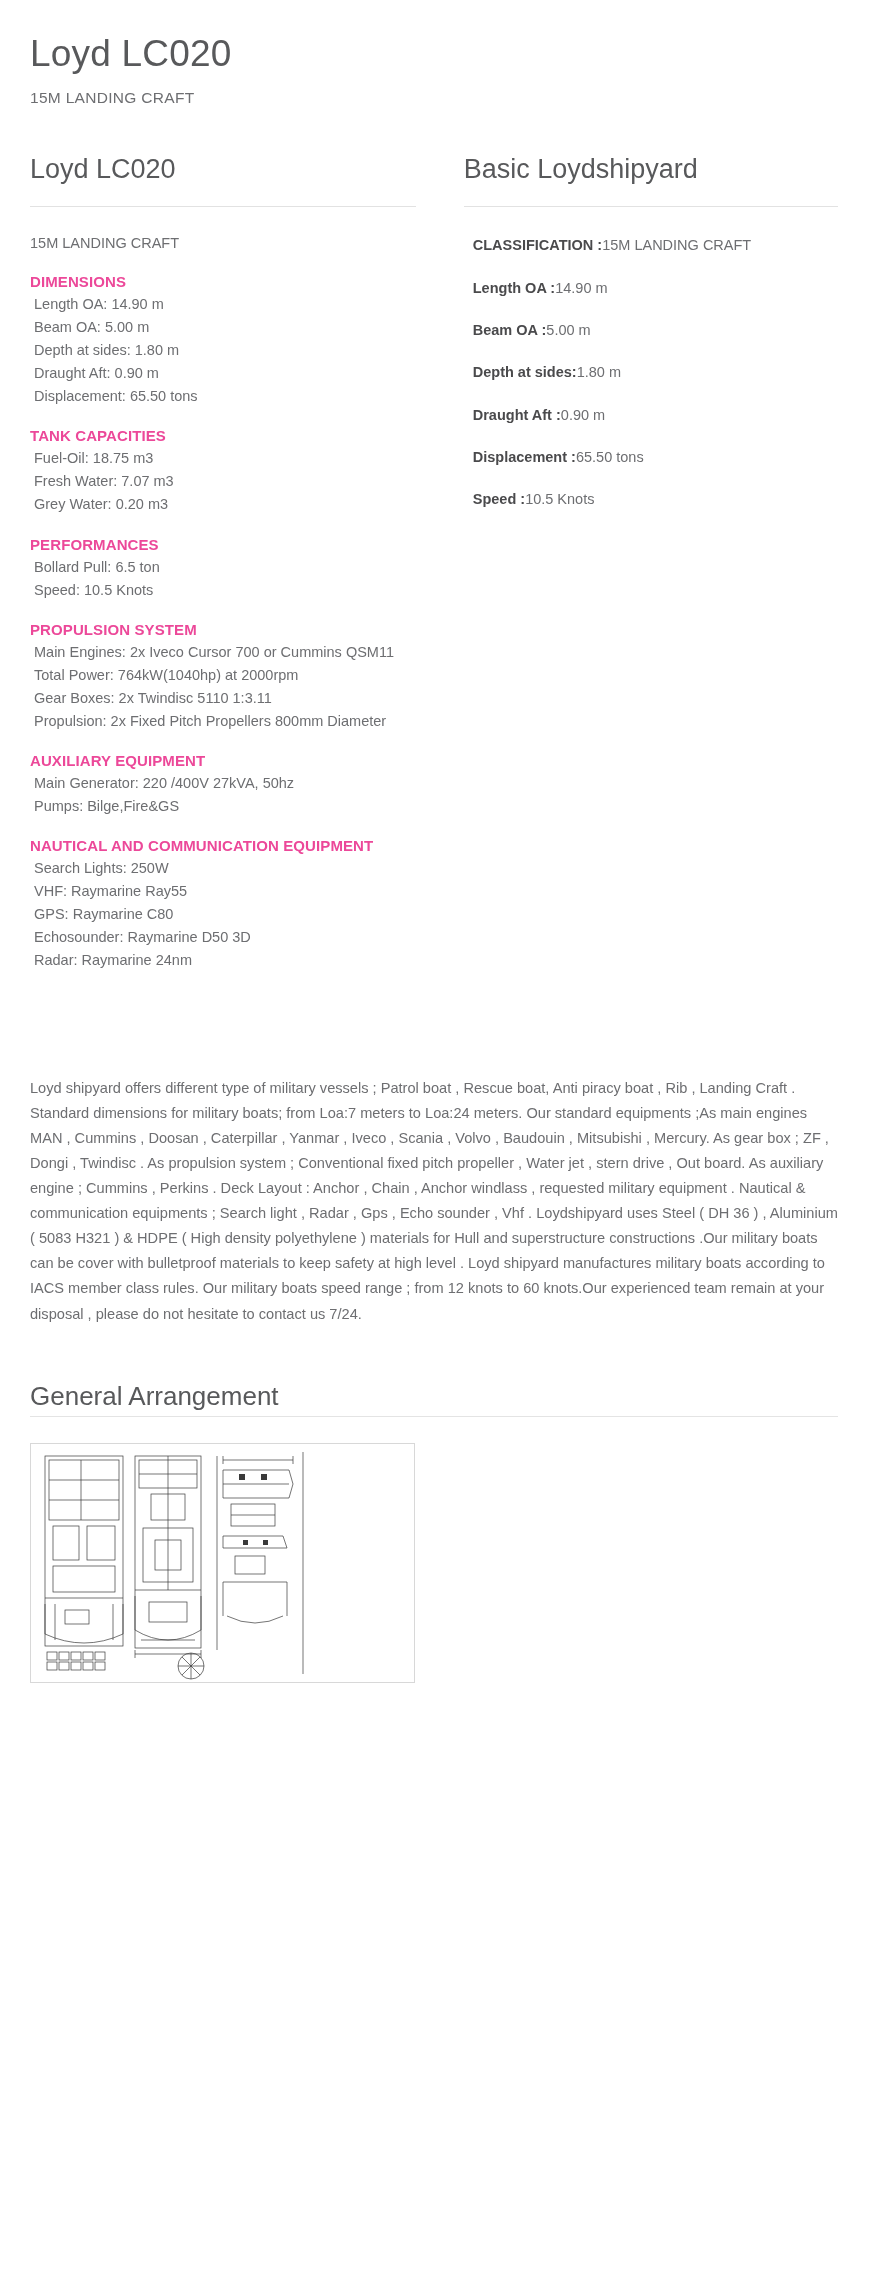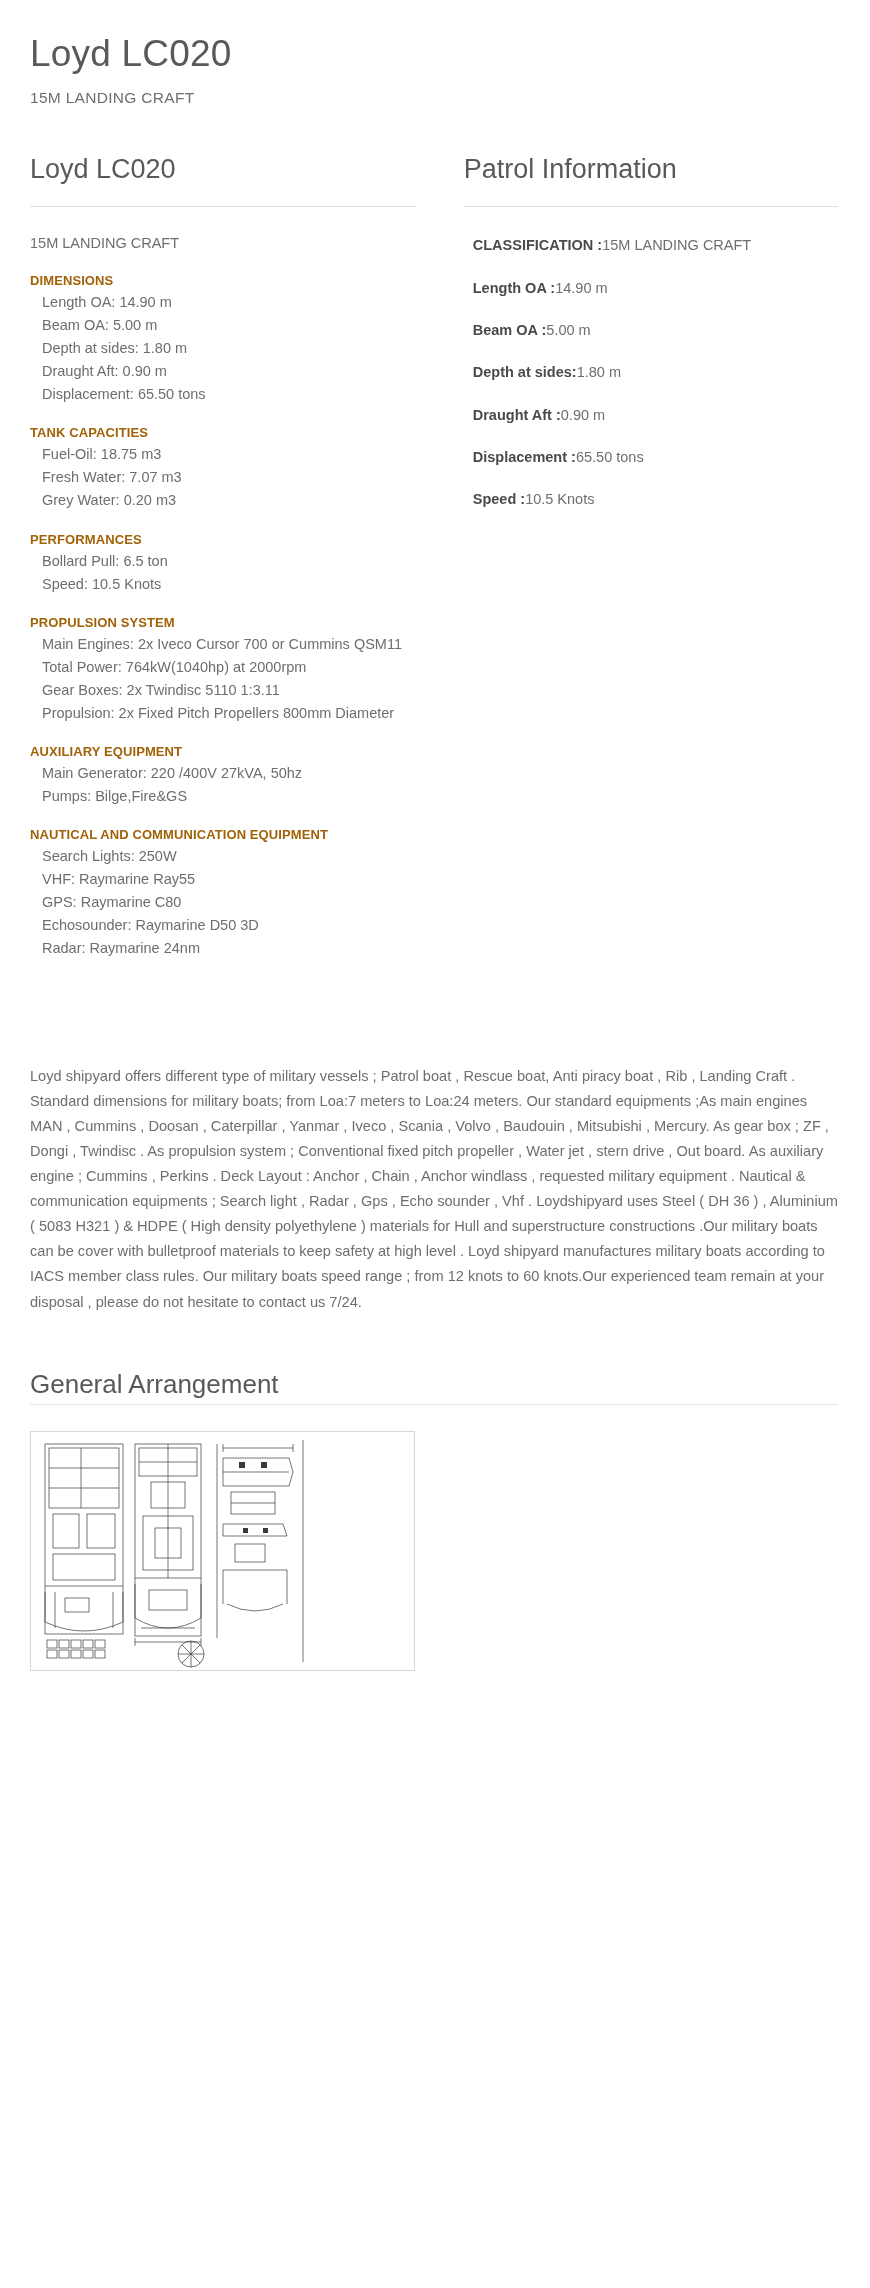--- a/index.html
+++ b/index.html
@@ -59,30 +59,30 @@
     border: 0;
     margin: 0 0 28px 0;
   }
   .left-subtitle {
     font-size: 14.5px;
     color: #6d6e71;
     margin: 0 0 22px 0;
   }
   .spec-group { margin-bottom: 20px; }
   .spec-group h4 {
-    font-size: 13px;
+    font-size: 15px;
     font-weight: bold;
-    color: #a16207;
+    color: #ec4899;
     margin: 0 0 4px 0;
     letter-spacing: 0.1px;
   }
   .spec-group p {
     font-size: 14.5px;
     color: #6d6e71;
-    margin: 0 0 2px 12px;
+    margin: 0 0 2px 4px;
     line-height: 1.45;
   }
   
   .info-row {
     font-size: 14.5px;
     color: #6d6e71;
     margin: 0 0 22px 9px;
     line-height: 1.4;
   }
   .info-row b {
@@ -179,21 +179,21 @@
         <h4>NAUTICAL AND COMMUNICATION EQUIPMENT</h4>
         <p>Search Lights: 250W</p>
         <p>VHF: Raymarine Ray55</p>
         <p>GPS: Raymarine C80</p>
         <p>Echosounder: Raymarine D50 3D</p>
         <p>Radar: Raymarine 24nm</p>
       </div>
     </div>
 
     <div class="col-right">
-      <h2 class="section-head">Patrol Information</h2>
+      <h2 class="section-head">Basic Loydshipyard</h2>
       <hr class="rule">
 
       <p class="info-row">
         <b>CLASSIFICATION :</b><span>15M LANDING CRAFT</span>
       </p>
       <p class="info-row">
         <b>Length OA :</b><span>14.90 m</span>
       </p>
       <p class="info-row">
         <b>Beam OA :</b><span>5.00 m</span>

